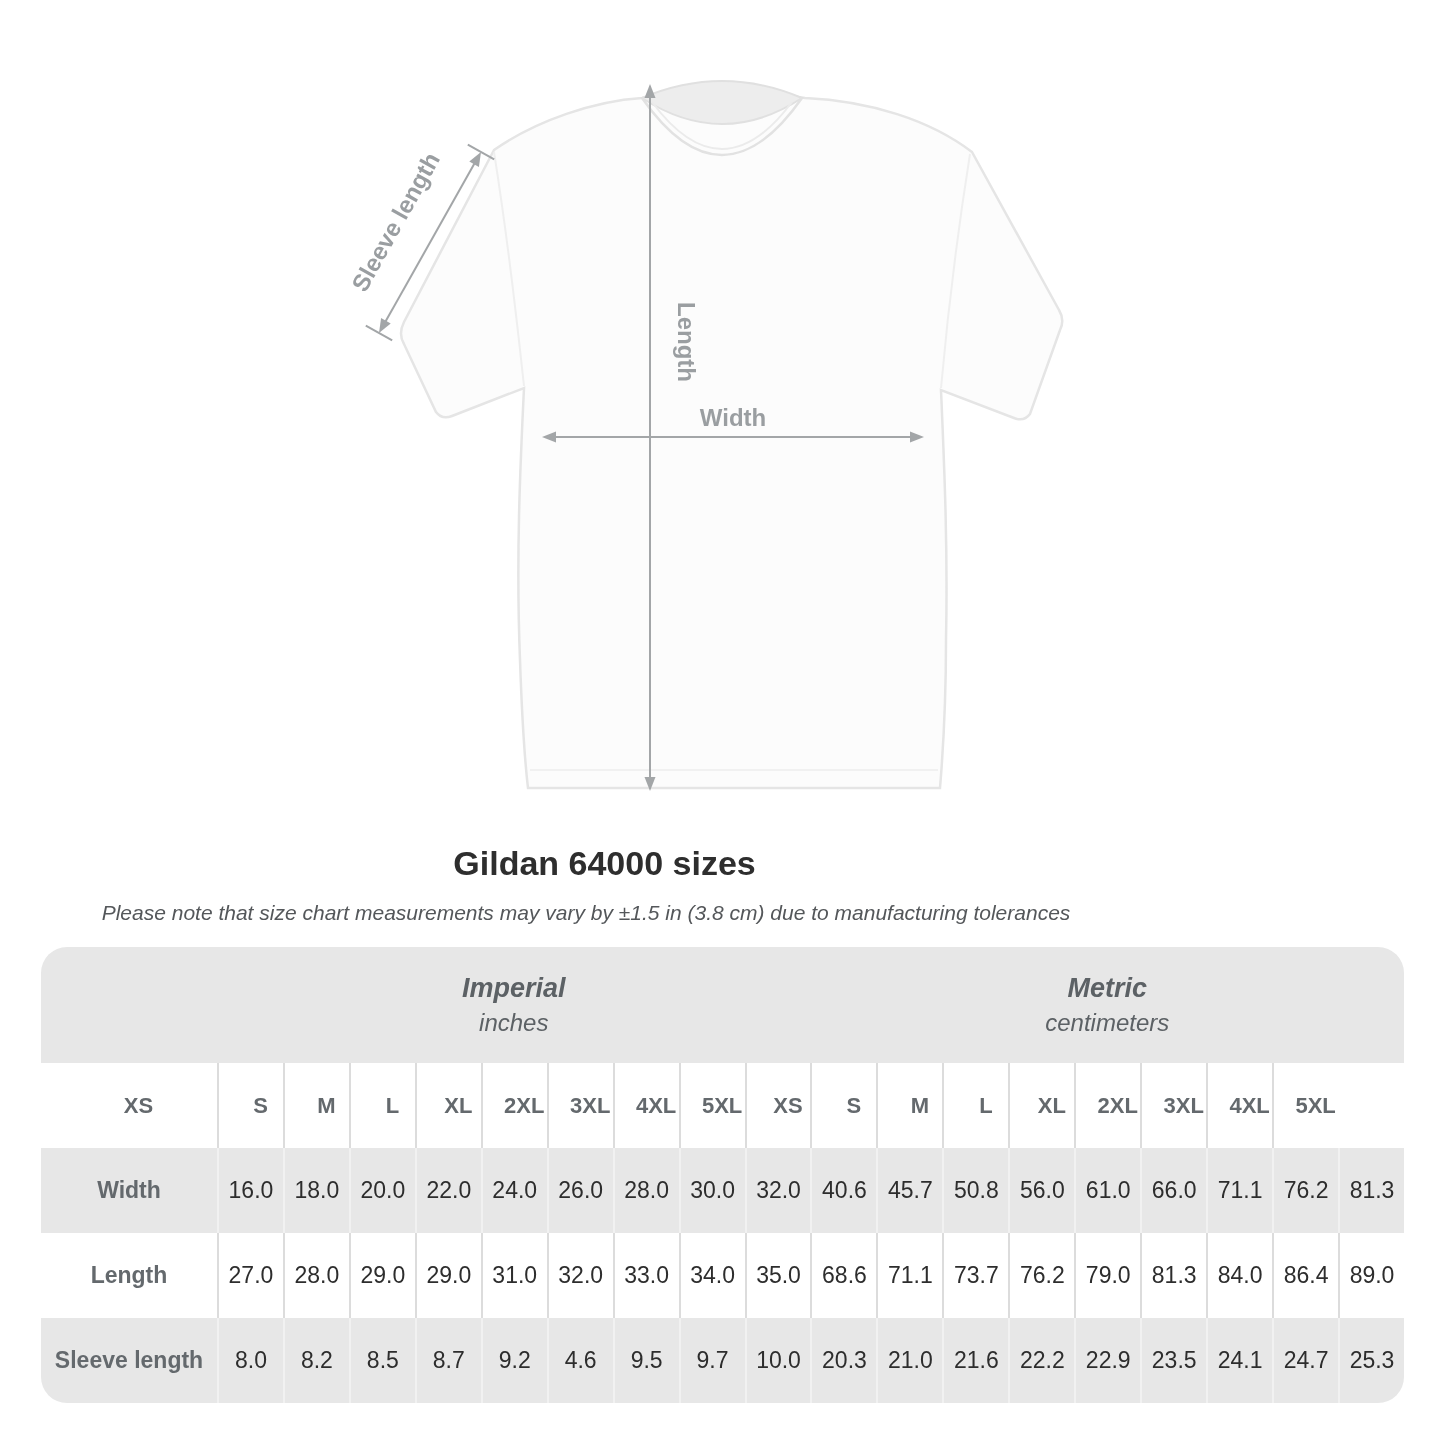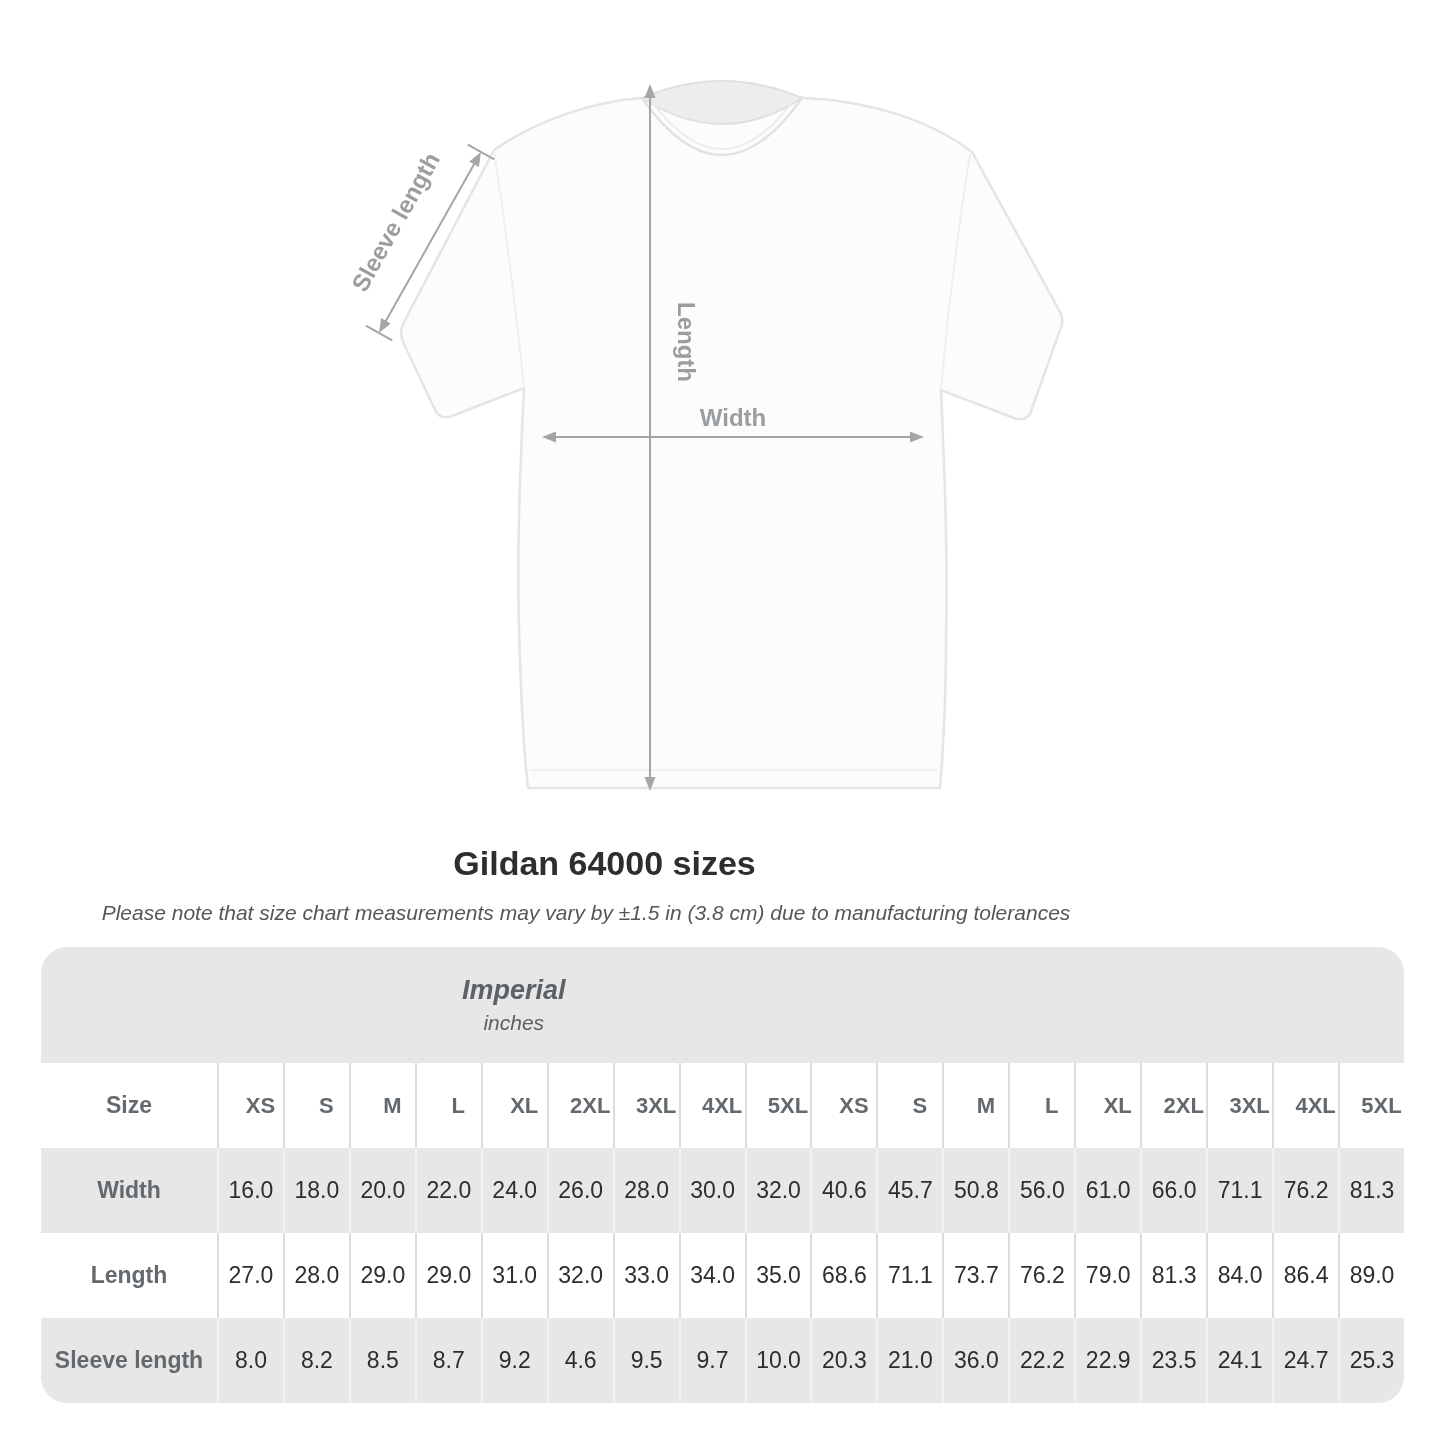--- a/index.html
+++ b/index.html
@@ -33,21 +33,21 @@
   }
   .t-head {
     display:grid; grid-template-columns:176px repeat(18,1fr);
     background:#e7e7e7; height:116px;
   }
   .t-head .group {
     grid-column:span 9; display:flex; flex-direction:column;
     align-items:center; justify-content:center; gap:5px;
   }
   .g-title { font-size:27px; font-weight:bold; font-style:italic; color:#5c6165; }
-  .g-unit  { font-size:21px; font-style:italic; color:#5c6165; }
+  .g-unit  { font-size:24px; font-style:italic; color:#5c6165; }
 
   .row {
     display:grid; grid-template-columns:176px repeat(18,1fr); height:85px;
   }
   .row.white { background:#ffffff; --sep:#dcdcdc; }
   .row.gray  { background:#e7e7e7; --sep:#f1f1f1; }
   .row > div {
     display:flex; align-items:center; justify-content:center; height:100%;
   }
   .row > div:not(:first-child) { border-left:2px solid var(--sep); }
@@ -123,24 +123,27 @@
   <div class="page-note">Please note that size chart measurements may vary by ±1.5 in (3.8 cm) due to manufacturing tolerances</div>
 
   <div class="size-table">
 
     <div class="t-head">
       <div></div>
       <div class="group">
         <div class="g-title">Imperial</div>
         <div class="g-unit">inches</div>
       </div>
+      <div class="group">
+        <div class="g-title">Metric</div>
+        <div class="g-unit">centimeters</div>
+      </div>
     </div>
 
     <div class="row white">
-      <div class="rlabel">Size</div>
       <div class="ch">XS</div>
       <div class="ch">S</div>
       <div class="ch">M</div>
       <div class="ch">L</div>
       <div class="ch">XL</div>
       <div class="ch">2XL</div>
       <div class="ch">3XL</div>
       <div class="ch">4XL</div>
       <div class="ch">5XL</div>
       <div class="ch">XS</div>
@@ -204,21 +207,21 @@
       <div class="cv">8.2</div>
       <div class="cv">8.5</div>
       <div class="cv">8.7</div>
       <div class="cv">9.2</div>
       <div class="cv">4.6</div>
       <div class="cv">9.5</div>
       <div class="cv">9.7</div>
       <div class="cv">10.0</div>
       <div class="cv">20.3</div>
       <div class="cv">21.0</div>
-      <div class="cv">36.0</div>
+      <div class="cv">21.6</div>
       <div class="cv">22.2</div>
       <div class="cv">22.9</div>
       <div class="cv">23.5</div>
       <div class="cv">24.1</div>
       <div class="cv">24.7</div>
       <div class="cv">25.3</div>
     </div>
 
   </div>
 </div>

